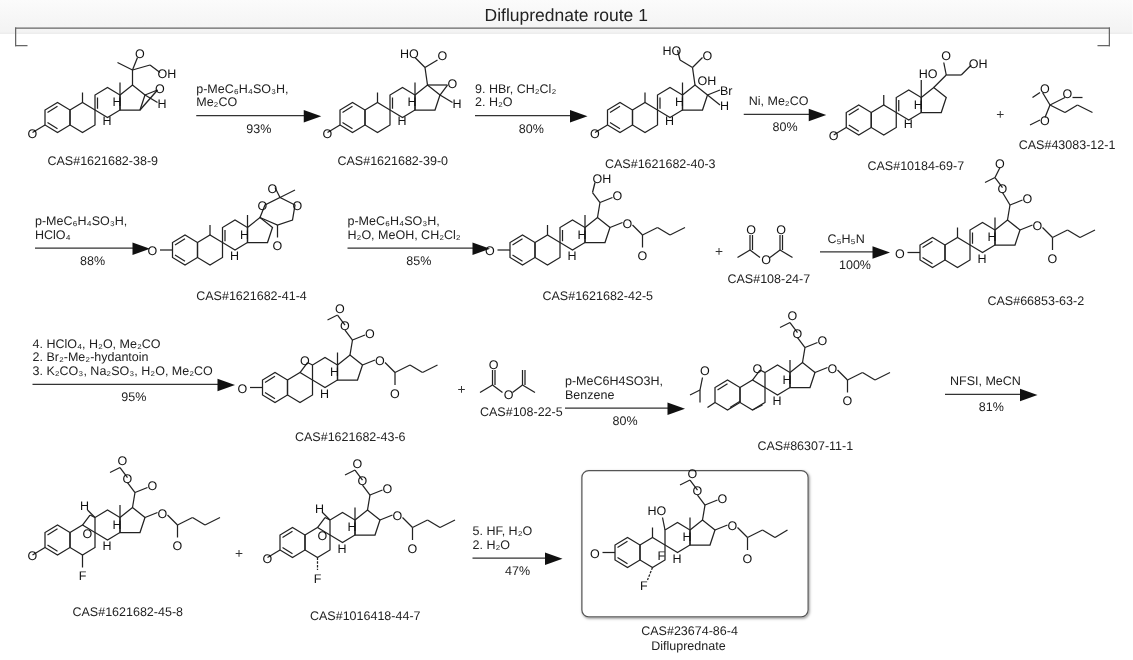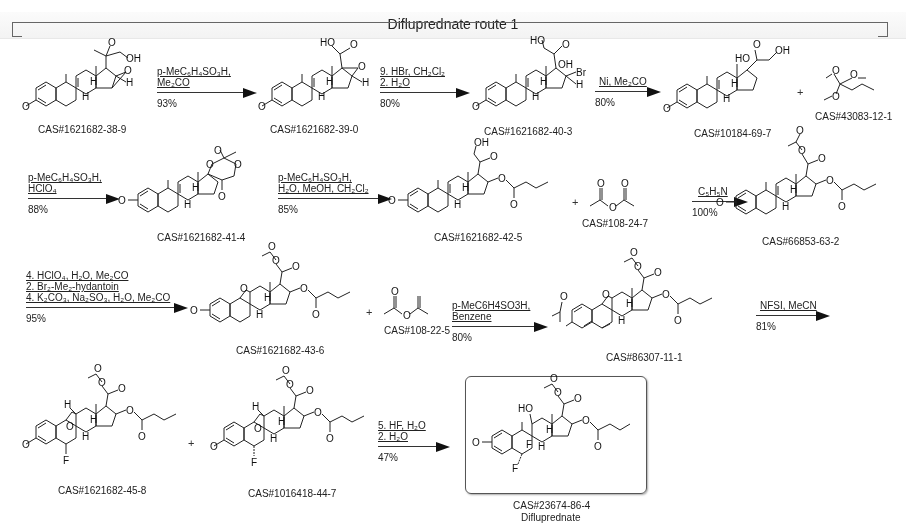--- a/index.html
+++ b/index.html
@@ -1,28 +1,28 @@
 <!DOCTYPE html>
 <html><head>
 <meta charset="utf-8">
 <style>
   html, body { margin:0; padding:0; background:#fff; }
   body { width:906px; height:528px; position:relative; overflow:hidden;
          font-family:"Liberation Sans", "DejaVu Sans", sans-serif; color:#111; }
   .title { position:absolute; left:0; top:0; width:906px; height:26px; text-align:center;
            font-size:14px; line-height:24px; color:#222; background:linear-gradient(#fbfbfb,#f3f3f3);
-           border-bottom:1px solid #e8e8e8;margin-top:12px; }
+           border-bottom:1px solid #e8e8e8; }
   .frame { position:absolute; left:12px; top:22px; width:874px; height:14px;
            border-top:1px solid #666; border-left:1px solid #666; border-right:1px solid #666; }
   .frame:before { content:""; position:absolute; left:-1px; top:13px; width:10px; border-top:1px solid #666; }
   .frame:after { content:""; position:absolute; right:-1px; top:13px; width:10px; border-top:1px solid #666; }
   .cas { position:absolute; font-size:10px; white-space:nowrap; text-align:center; color:#222; }
   .rxn { position:absolute; font-size:10px; line-height:11px; color:#222; }
-  .rxn .lines { white-space:nowrap;text-decoration:underline; }
-  .rxn .yield { }
+  .rxn .lines { white-space:nowrap; }
+  .rxn .yield { text-align:center; }
   .arrow { position:relative; height:10px; }
   .arrow .shaft { position:absolute; left:0; right:10px; top:4px; border-top:1px solid #333; }
   .arrow .head { position:absolute; right:0; top:0; width:0; height:0;
                  border-top:5px solid transparent; border-bottom:5px solid transparent; border-left:14px solid #111; }
   .plus { position:absolute; font-size:11px; color:#333; }
   svg.mol { position:absolute; overflow:visible; }
   svg.mol line, svg.mol polyline, svg.mol polygon, svg.mol path { stroke:#222; stroke-width:1; fill:none; }
   svg.mol text { font-family:"Liberation Sans", sans-serif; font-size:10px; fill:#111; }
   .product-box { position:absolute; left:465px; top:376px; width:180px; height:116px;
                  border:1.5px solid #555; border-radius:6px; box-shadow:1px 1px 2px #aaa; }
@@ -286,21 +286,21 @@
   <line x1="30" y1="28" x2="38" y2="22"></line>
     <line x1="38" y1="22" x2="38" y2="10"></line>
   <line x1="40" y1="22" x2="40" y2="10"></line>
     <line x1="38" y1="22" x2="48" y2="28"></line>
   <text x="11" y="9">O</text>
   <text x="23" y="33">O</text>
   <text x="35" y="9">O</text>
 </svg>
 <div class="cas" style="left:582px;top:218px">CAS#108-24-7</div>
 
-<div class="rxn" style="left:692px;top:186px;width:56px">
+<div class="rxn" style="left:656px;top:186px;width:56px">
   <div class="lines" style="padding-left:6px">C₅H₅N</div>
   <div class="arrow">
       <div class="shaft"></div>
       <div class="head"></div>
     </div>
   <div class="yield">100%</div>
 </div>
 
 <svg class="mol" style="left:722px;top:150px" width="170" height="90">
   <g>
@@ -329,26 +329,26 @@
   </g>
   <text x="-6" y="56">O</text>
   <text x="74" y="-16">O</text>
   <text x="76" y="4">O</text>
   <text x="96" y="12">O</text>
   <text x="104" y="34">O</text>
   <text x="116" y="60">O</text>
   <text x="68" y="43">H</text>
   <text x="60" y="60">H</text>
 </svg>
-<div class="cas" style="left:762px;top:236px">CAS#66853-63-2</div>
+<div class="cas" style="left:790px;top:236px">CAS#66853-63-2</div>
 
 <div class="rxn" style="left:26px;top:270px;width:162px">
   <div class="lines">4. HClO₄, H₂O, Me₂CO</div>
   <div class="lines">2. Br₂-Me₂-hydantoin</div>
-  <div class="lines">4. K₂CO₃, Na₂SO₃, H₂O, Me₂CO</div>
+  <div class="lines">3. K₂CO₃, Na₂SO₃, H₂O, Me₂CO</div>
   <div class="arrow">
       <div class="shaft"></div>
       <div class="head"></div>
     </div>
   <div class="yield">95%</div>
 </div>
 
 <svg class="mol" style="left:196px;top:262px" width="170" height="86">
   <g>
     <polygon points="14,54 14,42 24,36 34,42 34,54 24,60"></polygon>

